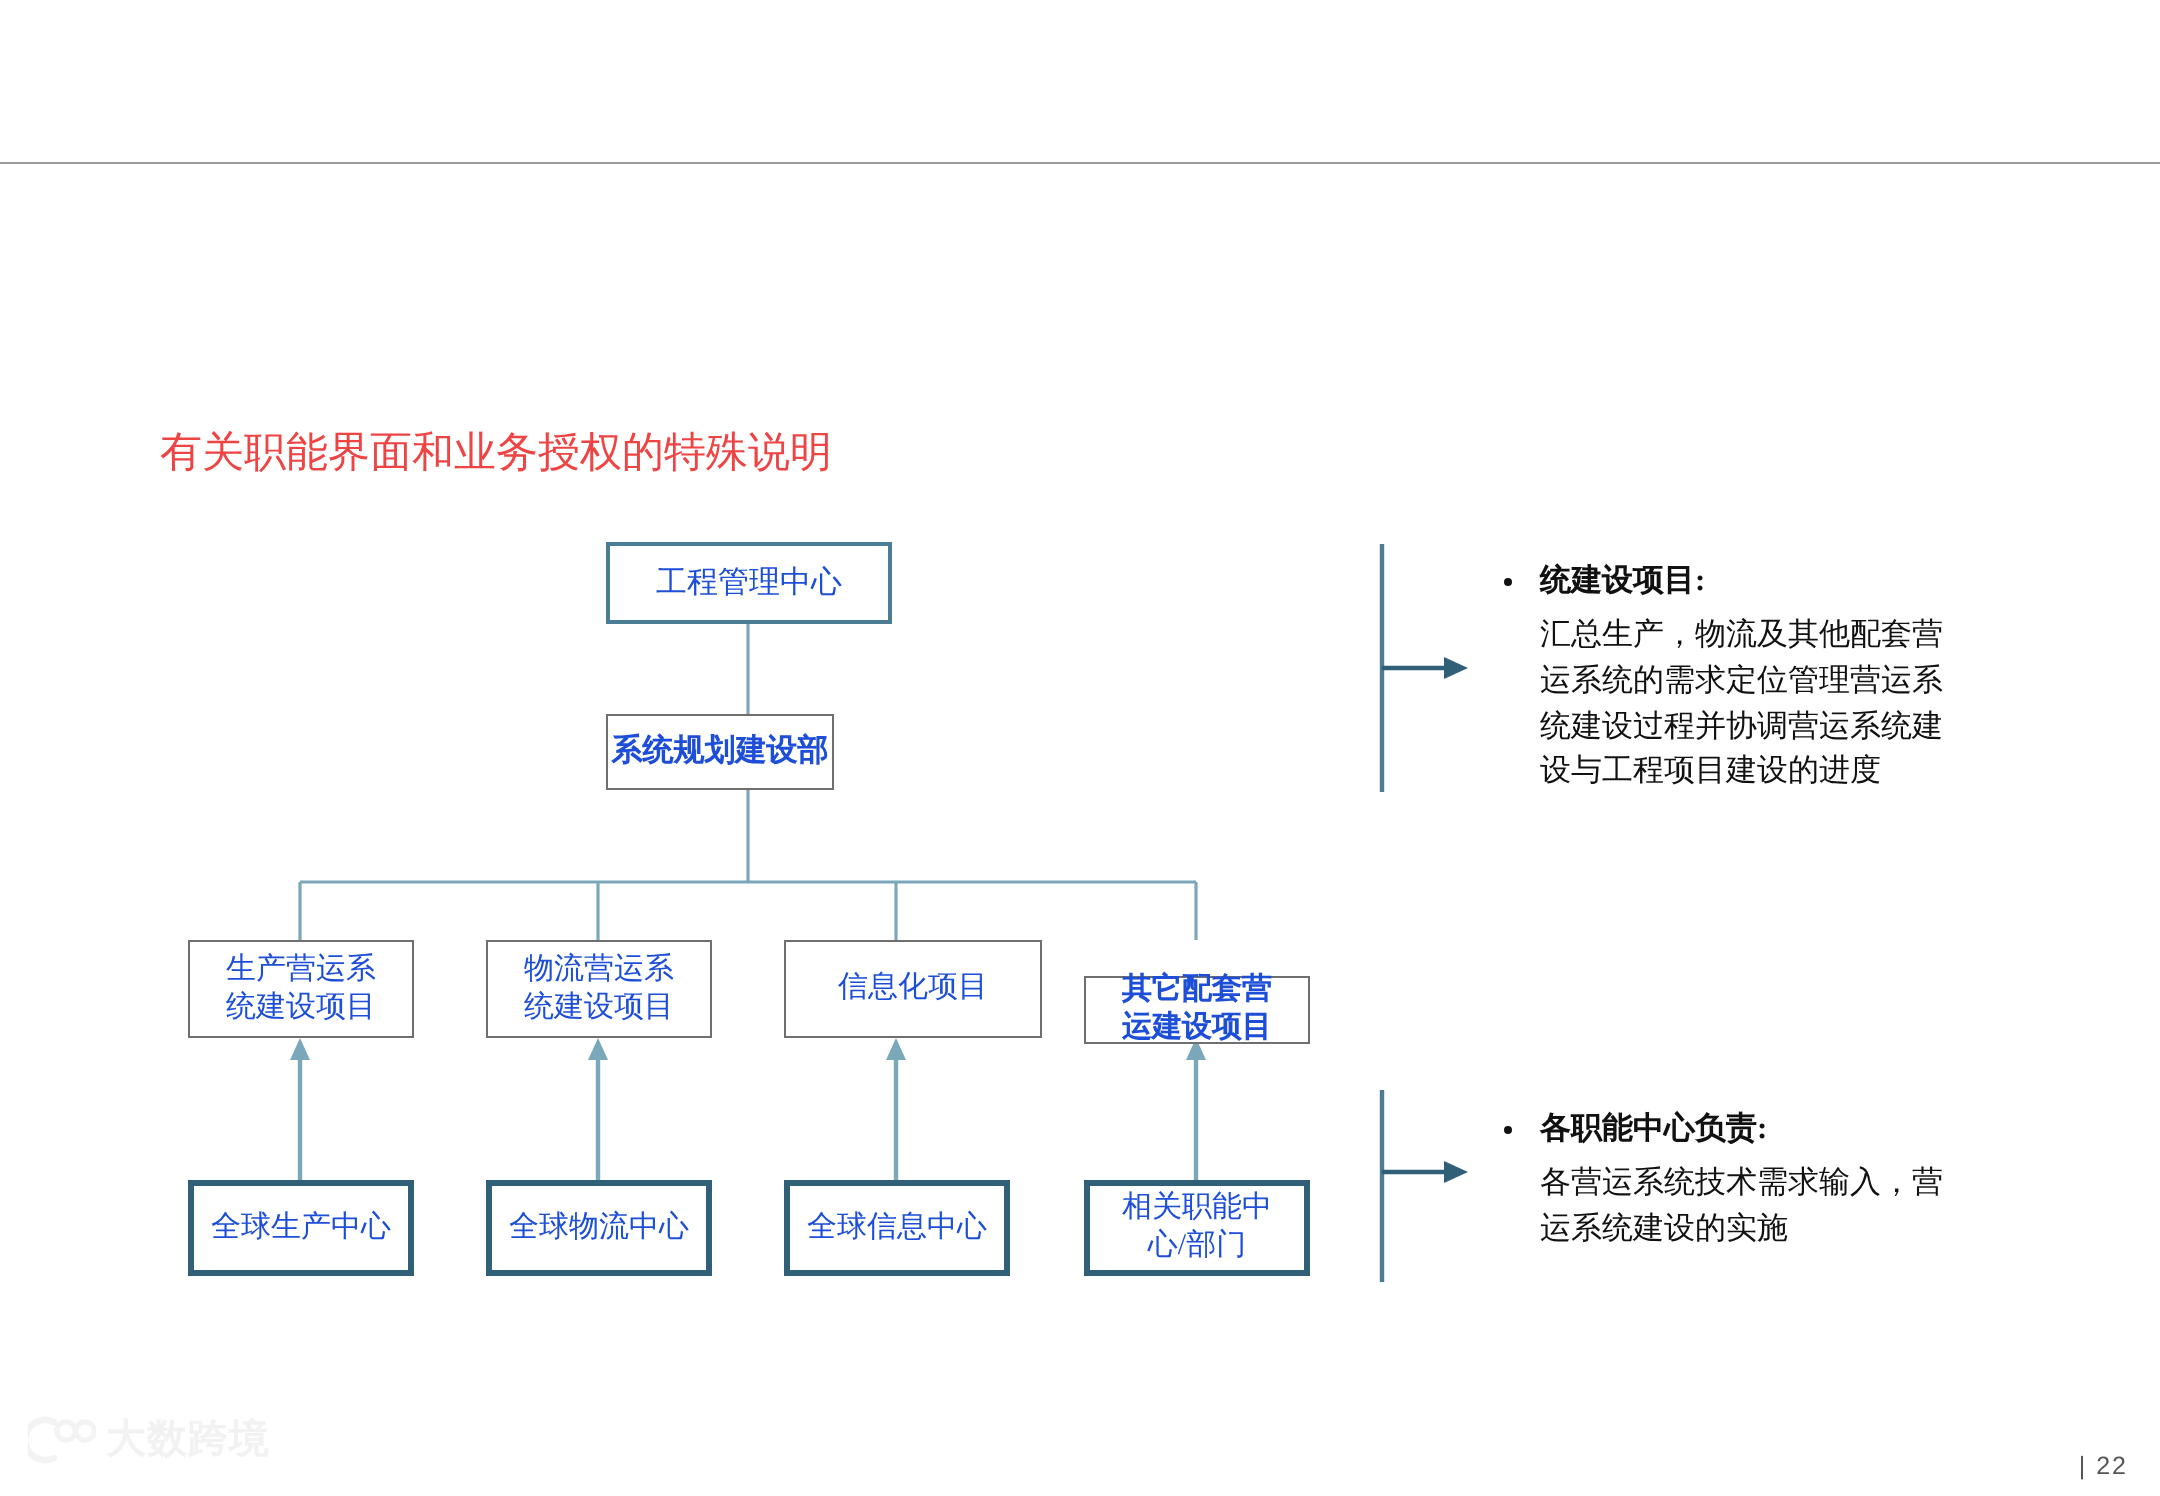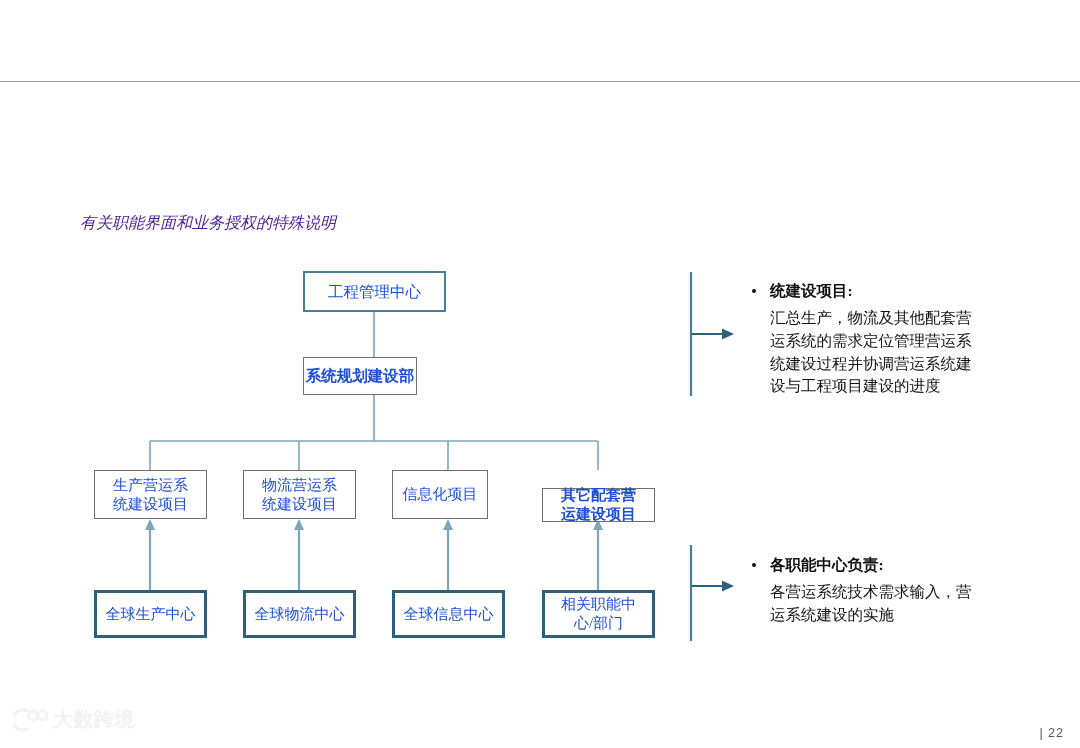--- a/index.html
+++ b/index.html
@@ -39,24 +39,23 @@
     line-height: 1.38;
     font-weight: 400;
     letter-spacing: 0.2px;
     color: #111111;
     white-space: pre-line;
   }
   .slide-subtitle {
     position: absolute;
     left: 80px;
     top: 212px;
-    font-size: 16px;
+    font-size: 21px;
     line-height: 1.4;
-    color: #4c1d95;
-    font-style: italic;
+    color: #ef4444;
   }
 
   
   .diagram {
     position: absolute;
     left: 0;
     top: 0;
     width: 1080px;
     height: 748px;
     pointer-events: none;
@@ -218,21 +217,21 @@
   </div>
 
   <div class="node node-project" style="left:94px; top:470px; width:113px; height:49px;">
     <span class="node-label">生产营运系
 统建设项目</span>
   </div>
   <div class="node node-project" style="left:243px; top:470px; width:113px; height:49px;">
     <span class="node-label">物流营运系
 统建设项目</span>
   </div>
-  <div class="node node-project" style="left:392px; top:470px; width:96px; height:49px;">
+  <div class="node node-project" style="left:392px; top:470px; width:129px; height:49px;">
     <span class="node-label">信息化项目</span>
   </div>
   <div class="node node-project" style="left:542px; top:488px; width:113px; height:34px;font-weight:bold;">
     <span class="node-label">其它配套营
 运建设项目</span>
   </div>
 
   <div class="node node-center" style="left:94px; top:590px; width:113px; height:48px;">
     <span class="node-label">全球生产中心</span>
   </div>

